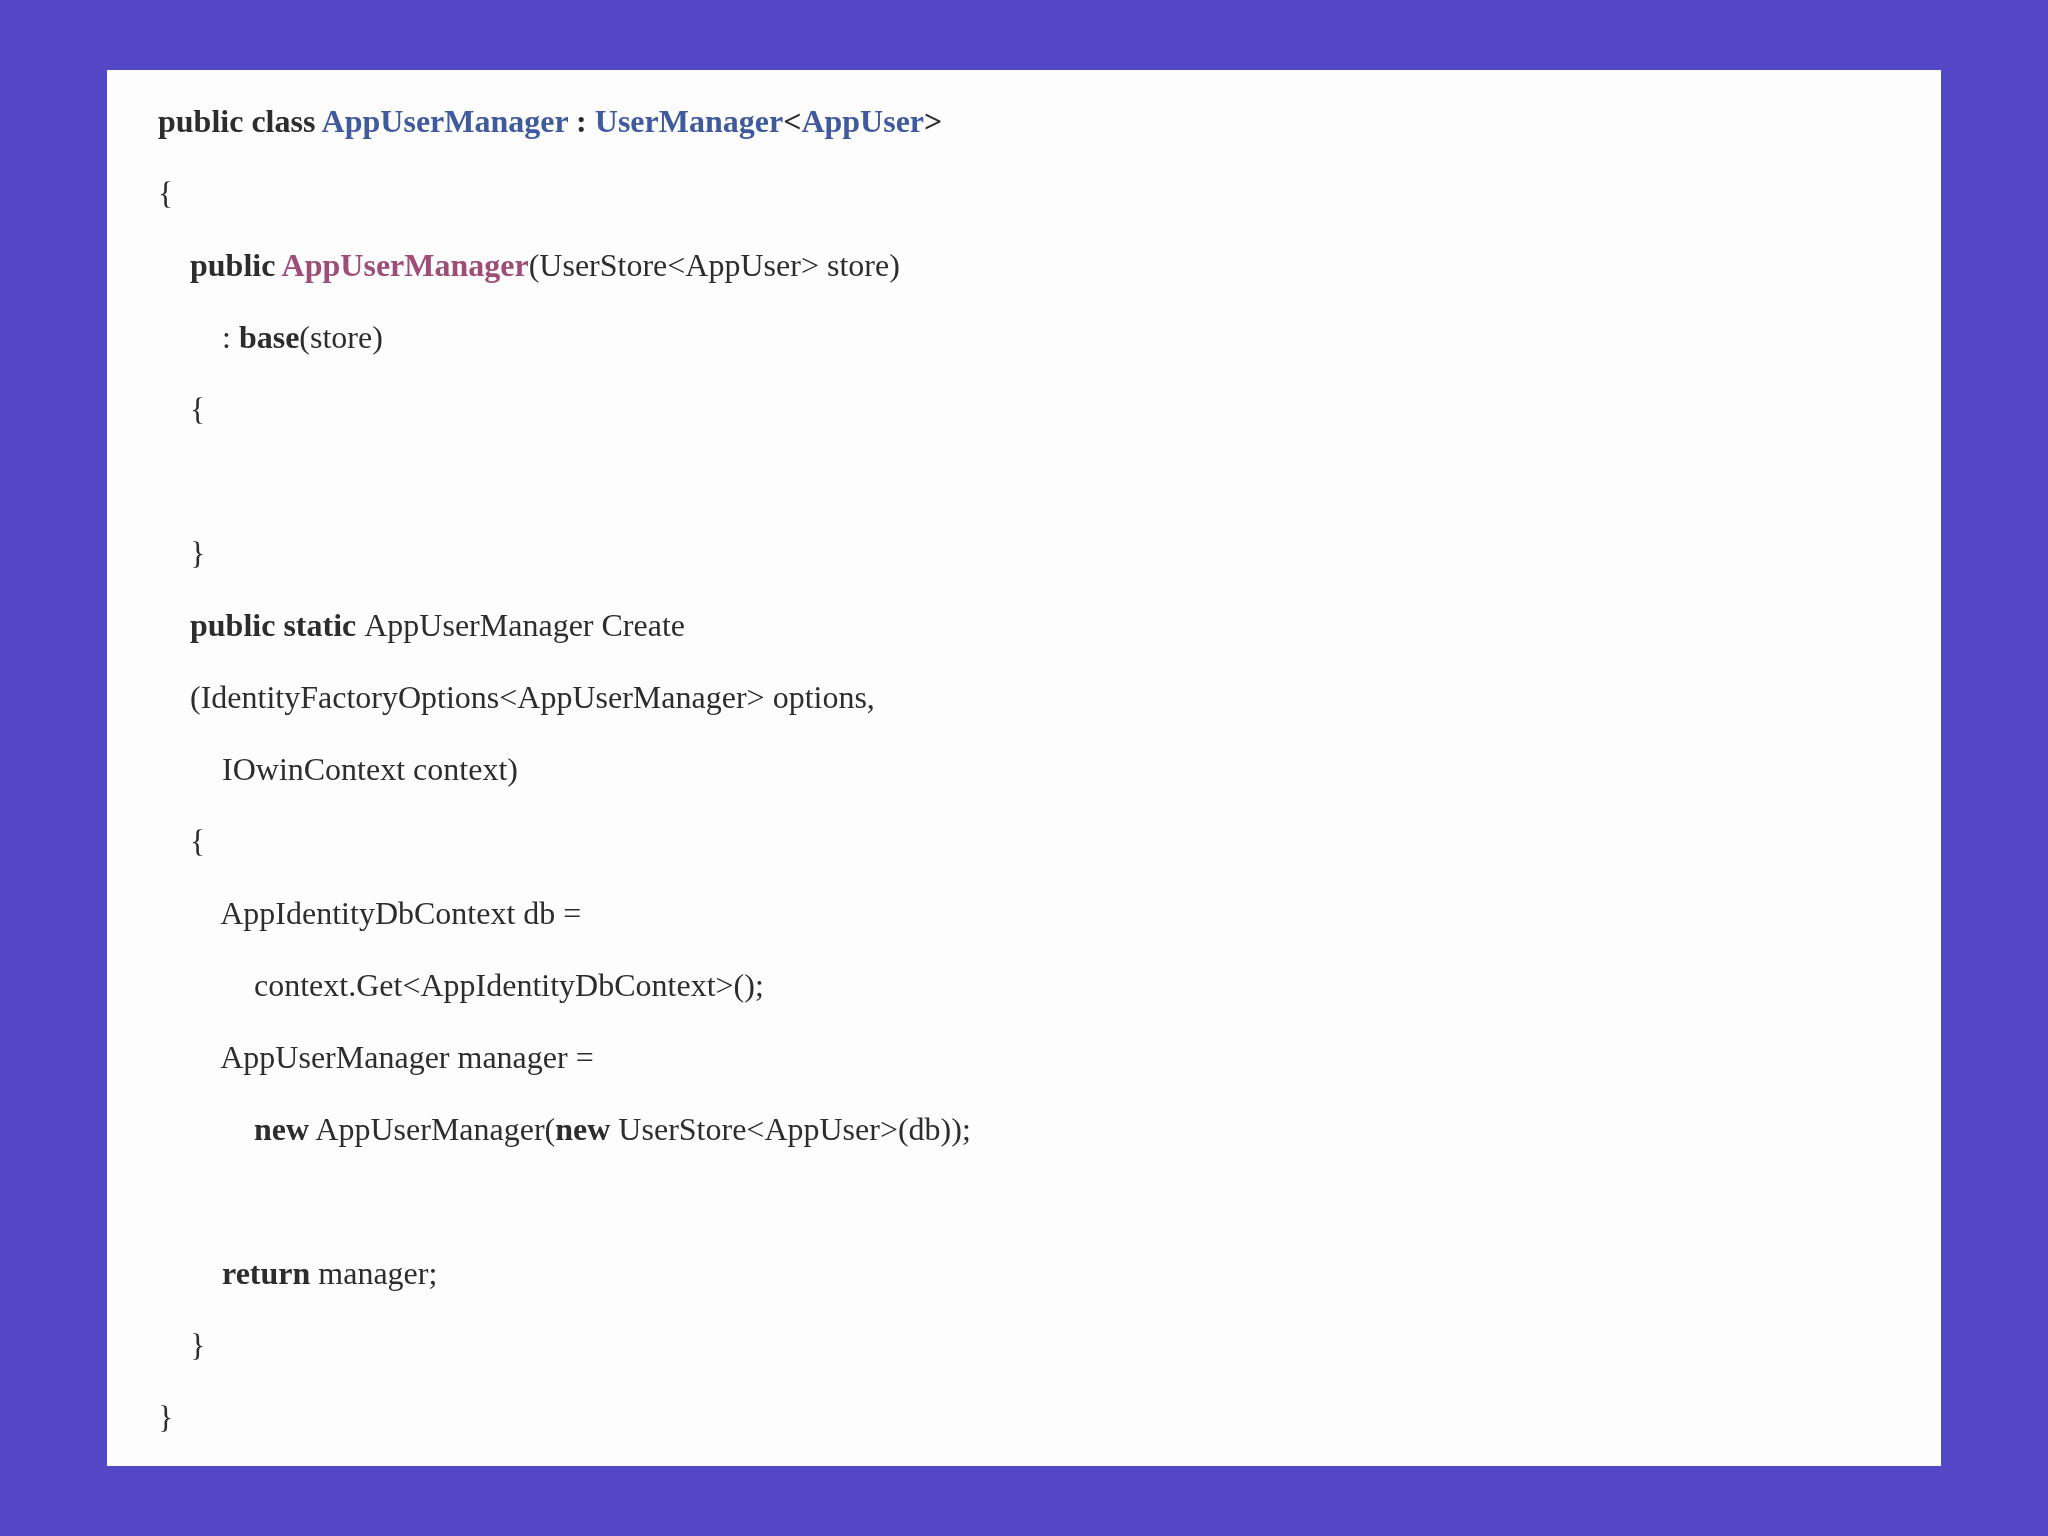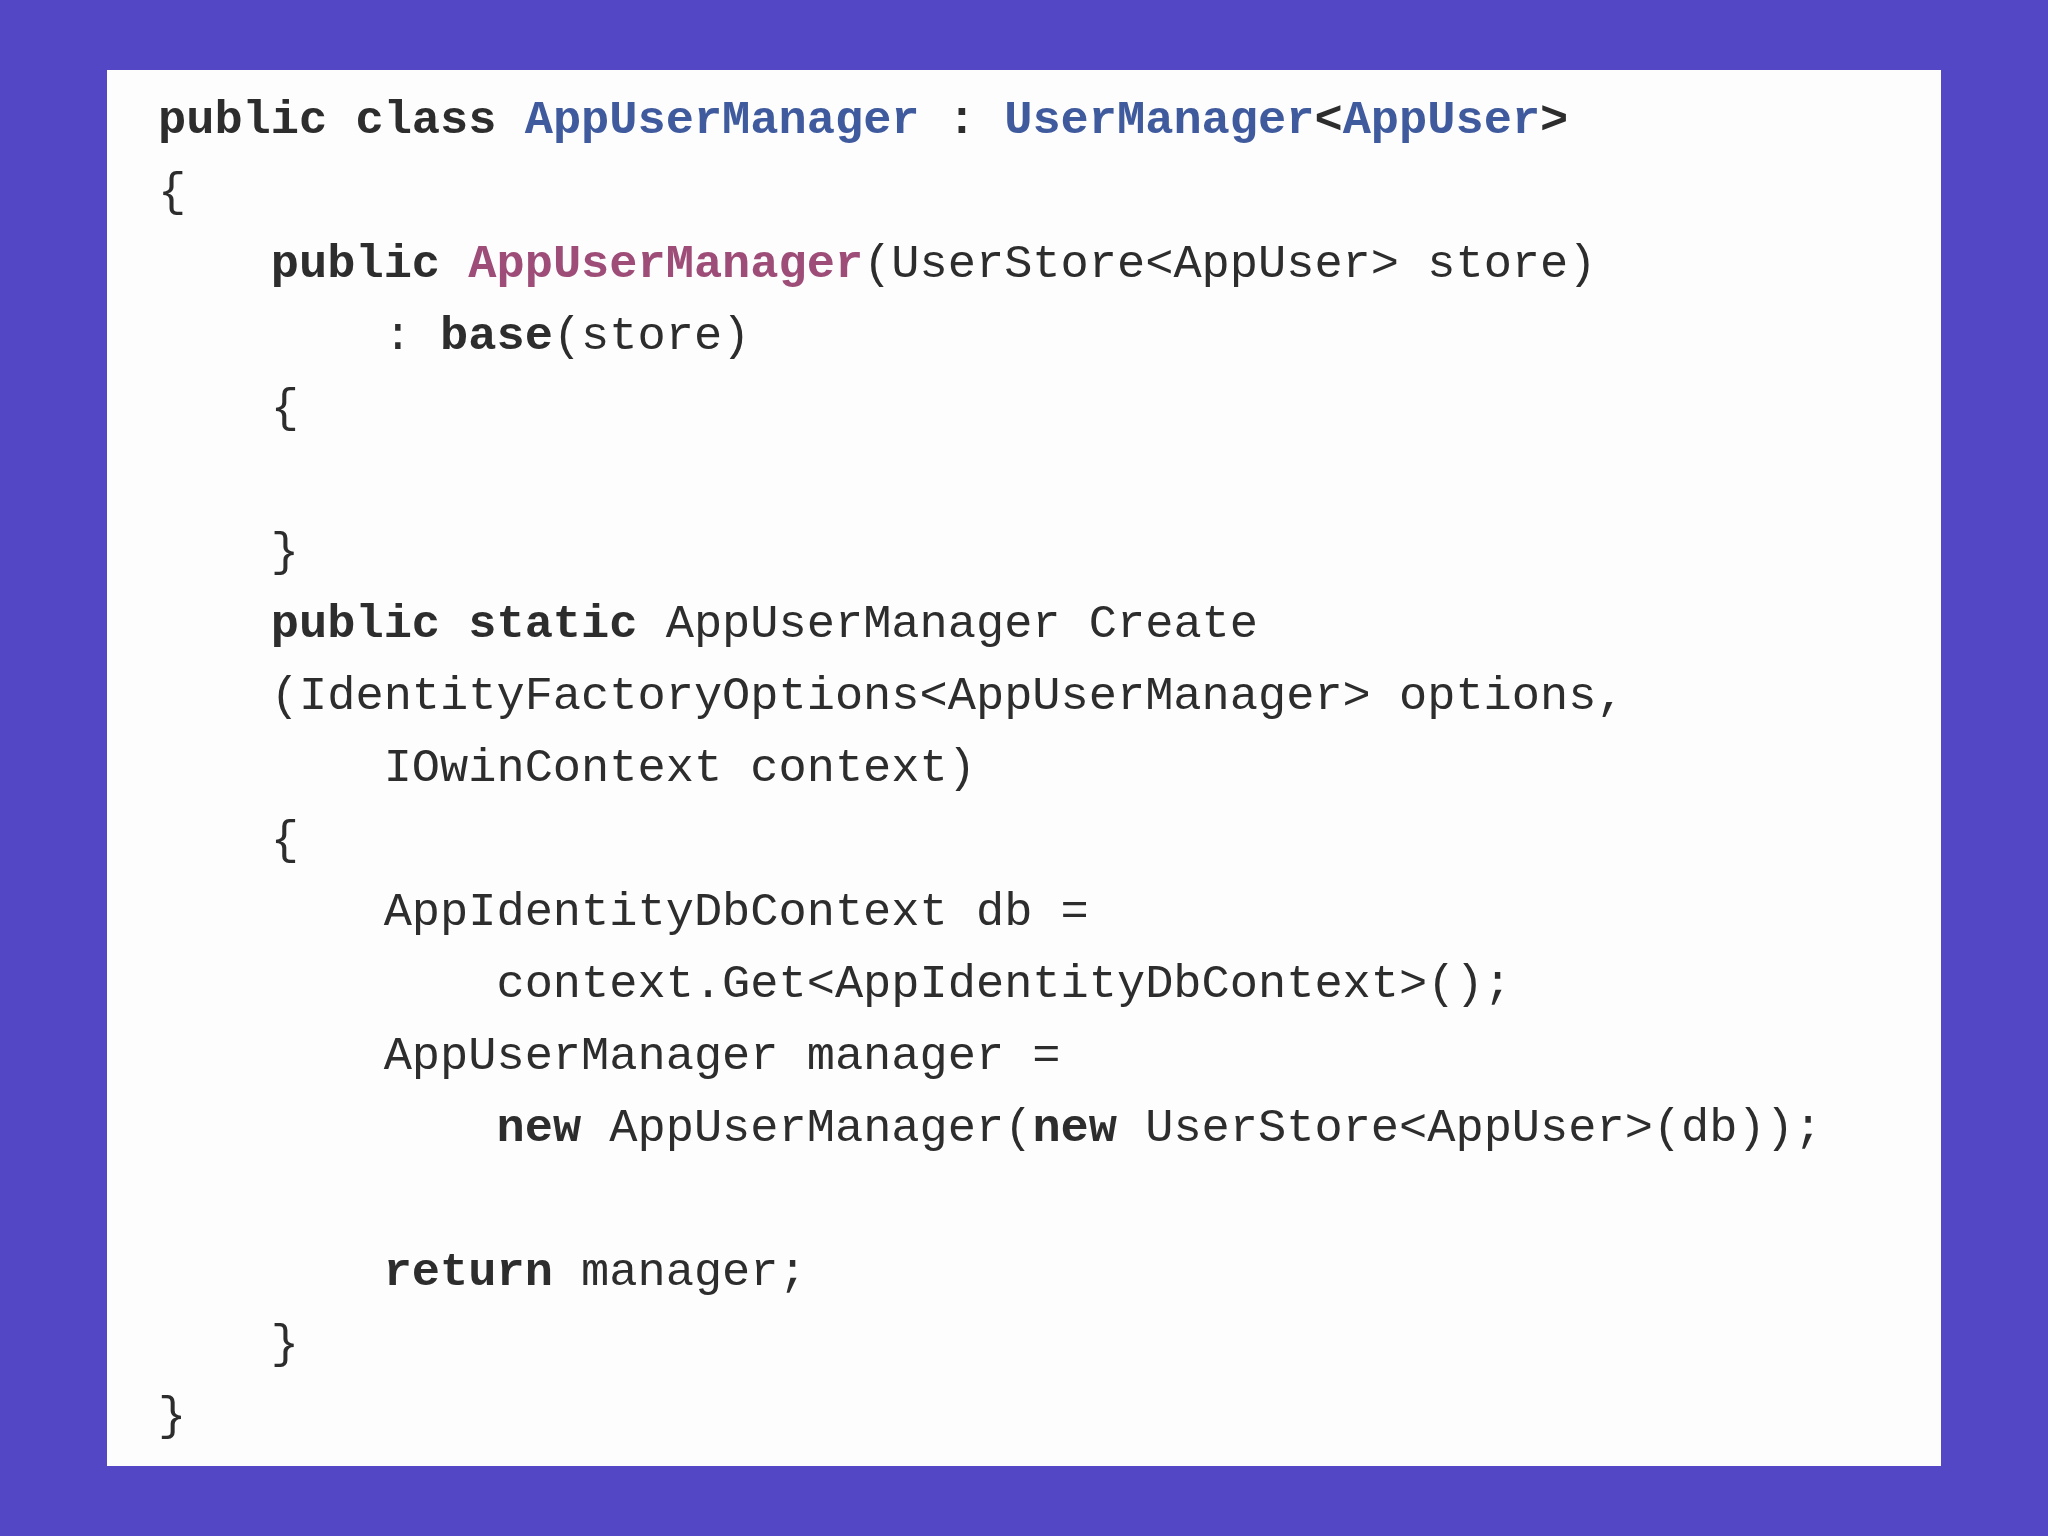--- a/index.html
+++ b/index.html
@@ -20,22 +20,22 @@
   }
   .card {
     position: absolute;
     left: 107px;
     top: 70px;
     width: 1834px;
     height: 1396px;
     background: var(--card);
   }
   .code {
-    font-family: Liberation Mono, monospace;
-    font-size: 47px;
+    font-family: Liberation Serif, serif;
+    font-size: 32px;
     line-height: 72px;
     color: var(--text);
     white-space: pre;
     padding: 15px 16px 0 51px;
   }
   .line { min-height: 72px; }
   .tok-kw   { font-weight: 700; color: var(--text); }
   .tok-type { font-weight: 700; color: var(--type); }
   .tok-ctor { font-weight: 700; color: var(--ctor); }
   .tok-plain { font-weight: 400; color: var(--text); }

